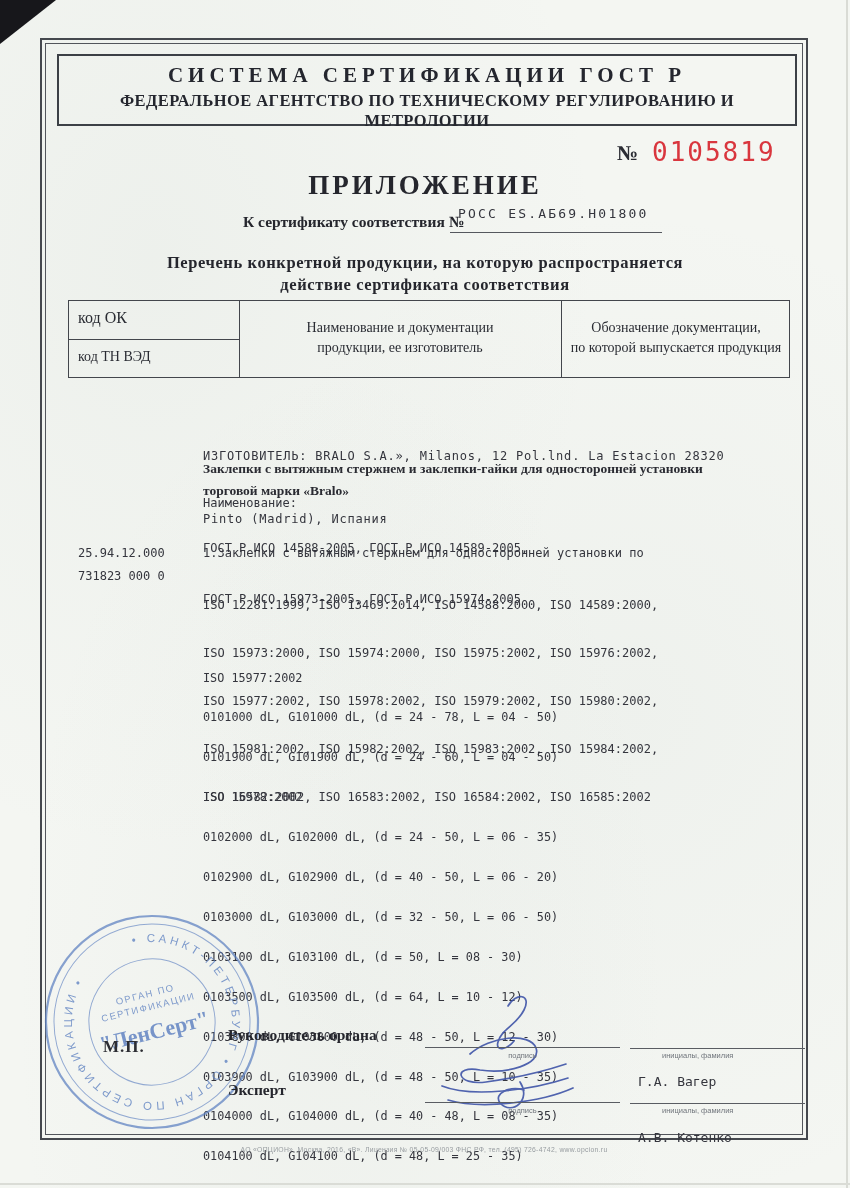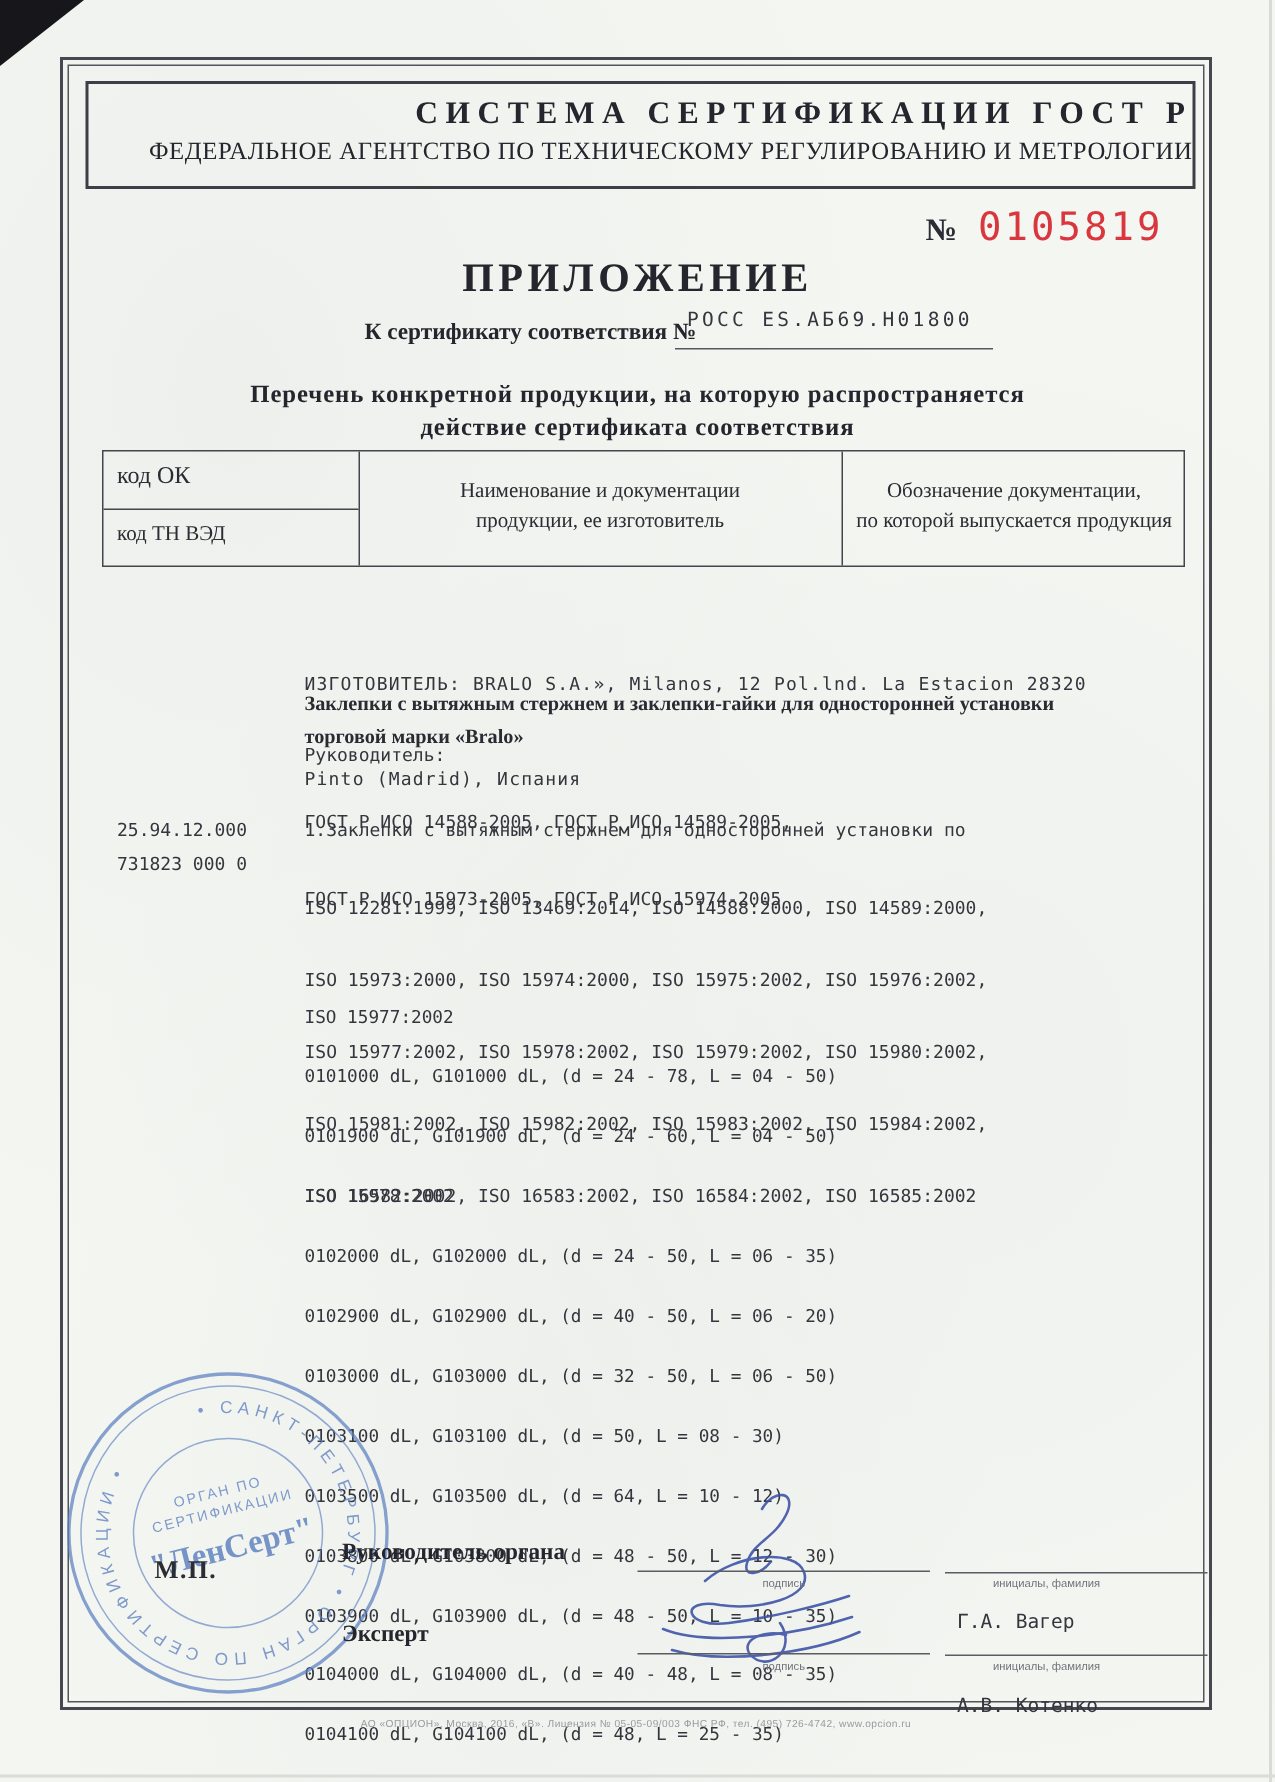--- a/index.html
+++ b/index.html
@@ -26,28 +26,28 @@
     position:absolute; left:40px; top:38px; width:768px; height:1102px;
     border:2px solid #45484e;
   }
   .outer-frame::after {
     content:""; position:absolute; left:3px; top:3px; right:3px; bottom:3px;
     border:1px solid #52555b;
   }
 
   .header-box {
     position:absolute; left:57px; top:54px; width:740px; height:72px;
-    border:2px solid #3c4046; text-align:right; color:#24262e;
+    border:2px solid #3c4046; text-align:center; color:#24262e;
   }
   .sys-title {
     margin-top:7px; font-size:21px; font-weight:bold; letter-spacing:5px;
     font-family:"Liberation Serif", serif;
   }
   .agency-title {
-    margin-top:3px; font-size:16.5px; font-weight:normal; letter-spacing:0.4px;
+    margin-top:3px; font-size:16.5px; font-weight:bold; letter-spacing:0.4px;
   }
 
   .num-label { position:absolute; left:617px; top:141px; font-size:21px; color:#2b2d34; font-weight:600; }
   .num-value {
     position:absolute; left:652px; top:137px;
     font-family:"DejaVu Sans Mono", monospace; font-size:26px; letter-spacing:2px;
     color:#d9363e;
   }
 
   .doc-title {
@@ -147,21 +147,21 @@
   <div class="manufacturer mono">
     <div>ИЗГОТОВИТЕЛЬ: BRALO S.A.», Milanos, 12 Pol.lnd. La Estacion 28320</div>
     <div>Pinto (Madrid), Испания</div>
   </div>
 
   <div class="prod-title">
     <div>Заклепки с вытяжным стержнем и заклепки-гайки для односторонней установки</div>
     <div>торговой марки «Bralo»</div>
   </div>
 
-  <div class="conforms mono">Руководитель:</div>
+  <div class="conforms mono">Наименование:</div>
   <div class="gost-lines mono">
     <div>ГОСТ Р ИСО 14588-2005, ГОСТ Р ИСО 14589-2005,</div>
     <div>ГОСТ Р ИСО 15973-2005, ГОСТ Р ИСО 15974-2005</div>
   </div>
 
   <div class="ok-code mono">25.94.12.000</div>
   <div class="item1-line mono">1.Заклепки с вытяжным стержнем для односторонней установки по</div>
   <div class="tnved-code mono">731823 000 0</div>
 
   <div class="iso-list mono">

